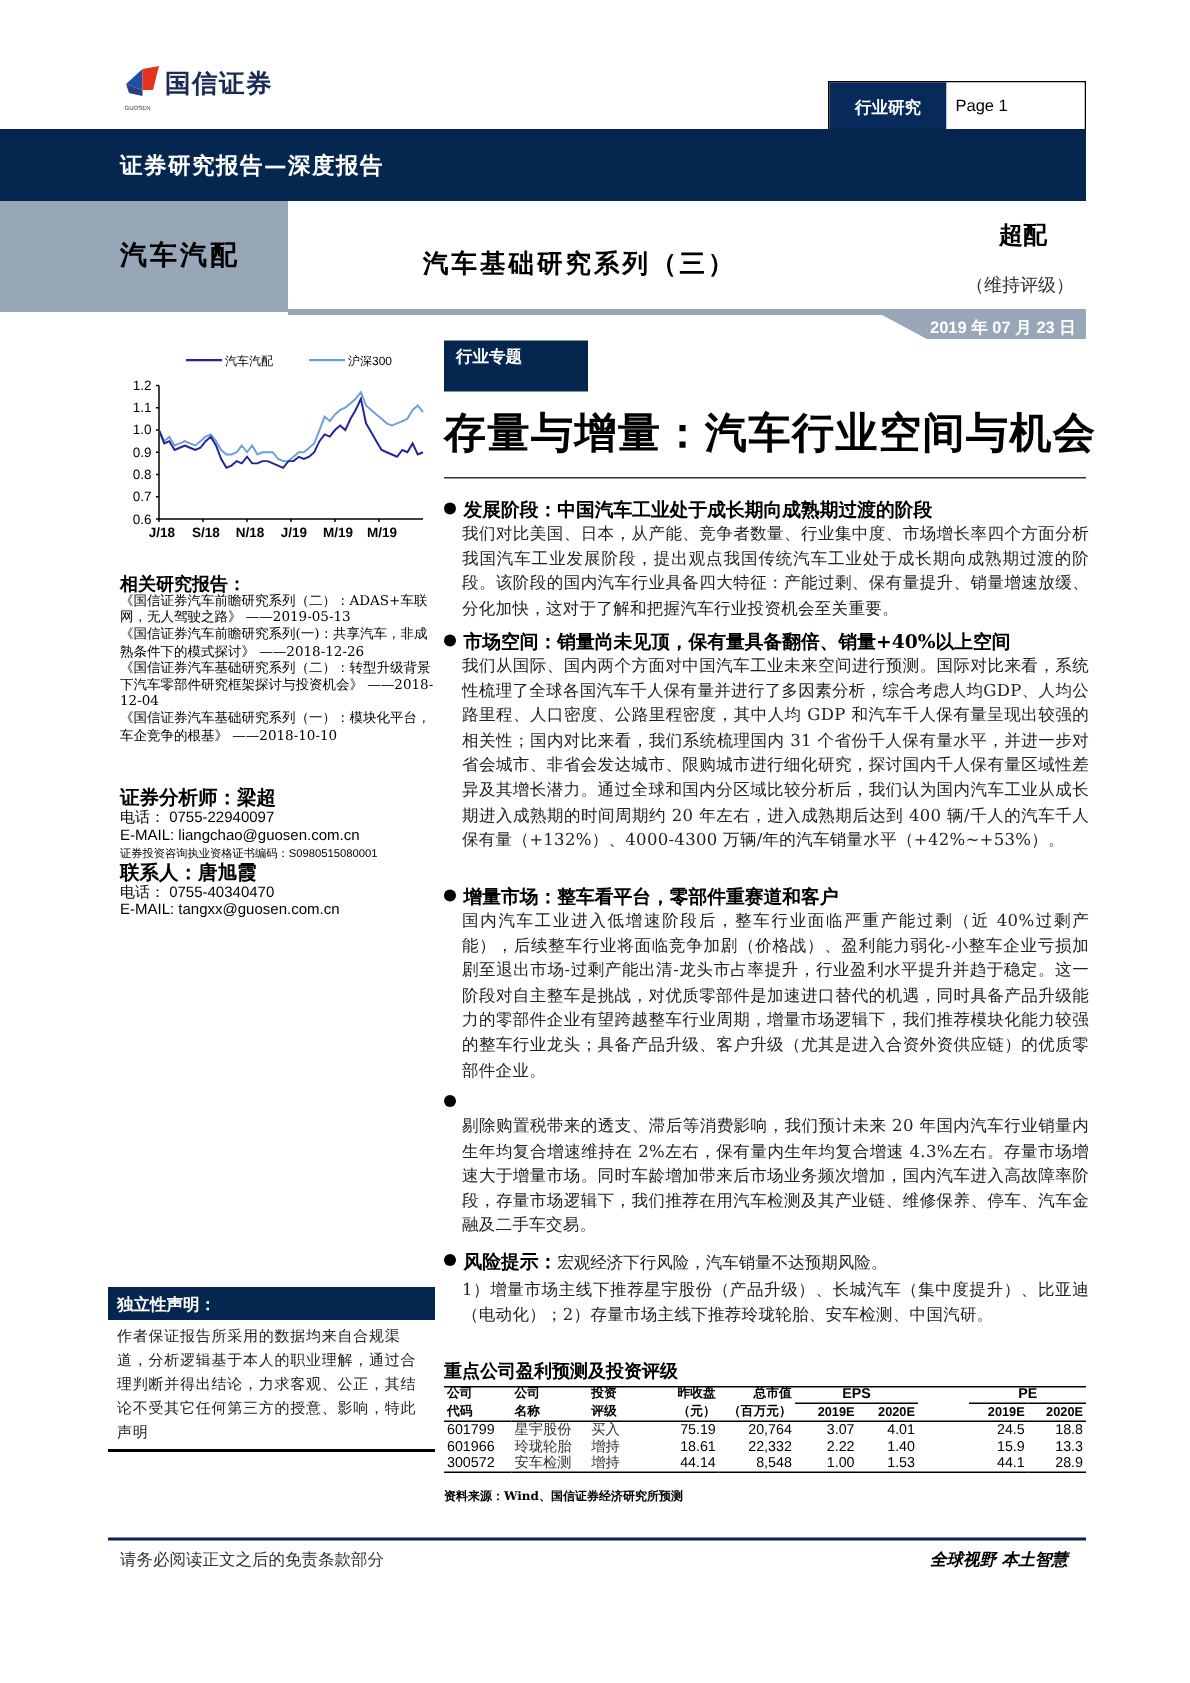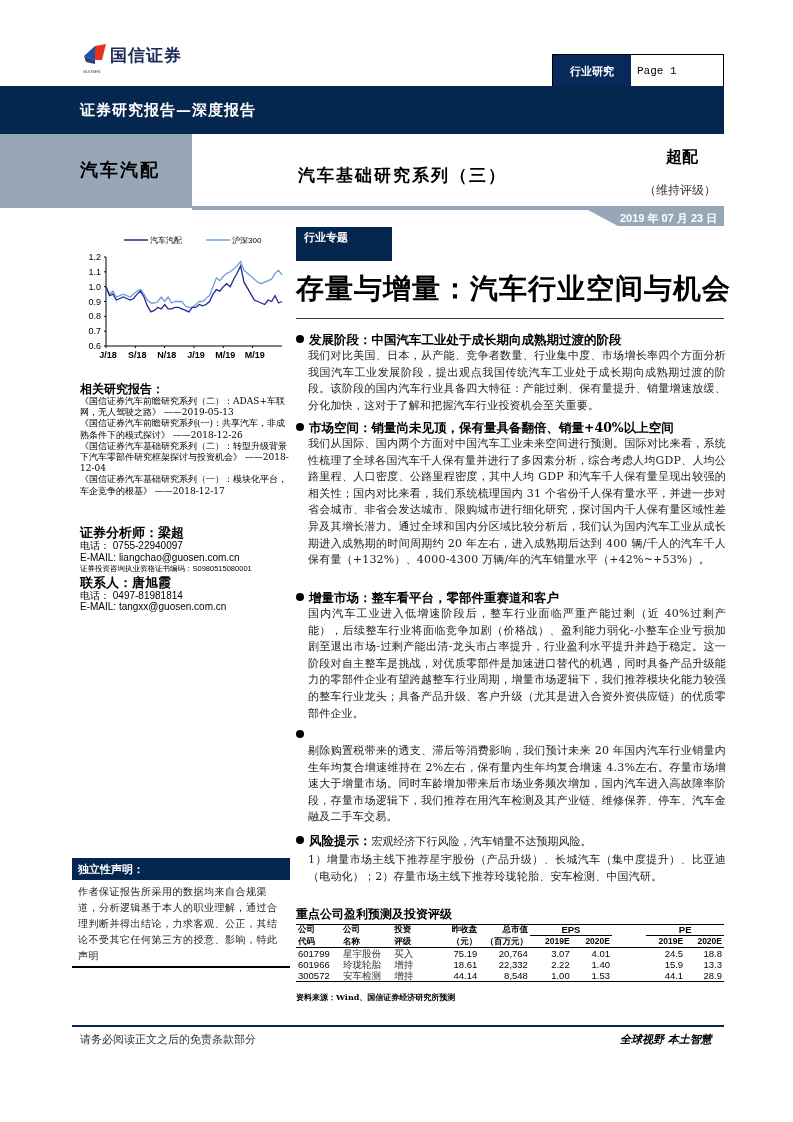--- a/index.html
+++ b/index.html
@@ -8,30 +8,30 @@
   .abs { position: absolute; }
 
   
   .logo { left: 82px; top: 42px; width: 120px; height: 34px; }
   .logo-mark { position: absolute; left: 0; top: 0; width: 26px; height: 24px; }
   .logo-text { position: absolute; left: 28px; top: 2px; font-size: 17px; font-weight: bold; color: #1a2a55; letter-spacing: 1px; font-family: "DejaVu Sans", sans-serif; }
   .logo-sub { position: absolute; left: 1px; top: 27px; font-size: 4px; color: #333; font-family: "Liberation Sans", sans-serif; }
 
   .hdr-tag { left: 552px; top: 54px; width: 172px; height: 34px; border: 1px solid #000; display: flex; }
   .hdr-tag .t1 { width: 78px; background: #072a5a; color: #fff; font-size: 11px; font-weight: bold; display: flex; align-items: center; justify-content: center; font-family: "DejaVu Sans", sans-serif; }
-  .hdr-tag .t2 { flex: 1; background: #fff; color: #000; font-size: 11px; display: flex; align-items: center; padding-left: 6px; font-family: Liberation Mono, monospace; }
+  .hdr-tag .t2 { flex: 1; background: #fff; color: #000; font-size: 11px; display: flex; align-items: center; padding-left: 6px; font-family: Liberation Sans, sans-serif; }
 
   .band { left: 0; top: 86px; width: 724px; height: 48px; background: #05264f; }
   .band-text { left: 80px; top: 101px; color: #fff; font-size: 15px; font-weight: bold; letter-spacing: 1px; }
 
   .grey-left { left: 0; top: 134px; width: 192px; height: 74px; background: #98a7b7; }
   .grey-left-text { left: 80px; top: 158px; font-size: 18px; font-weight: bold; letter-spacing: 2px; }
   .white-box { left: 192px; top: 134px; width: 532px; height: 72px; background: #fff; }
   .grey-strip { left: 192px; top: 206px; width: 532px; height: 4px; background: #98a7b7; }
-  .series-title { left: 298px; top: 164px; font-size: 17px; font-weight: bold; letter-spacing: 2px; }
+  .series-title { left: 282px; top: 164px; font-size: 17px; font-weight: bold; letter-spacing: 2px; }
   .rating { left: 666px; top: 147px; font-size: 16px; font-weight: bold; }
   .rating-sub { left: 644px; top: 182px; font-size: 12px; color: #333; }
   .date-tab { left: 588px; top: 210px; width: 136px; height: 16px; background: #98a7b7; clip-path: polygon(0 0, 100% 0, 100% 100%, 22% 100%); }
   .date-text { left: 620px; top: 211px; font-size: 11px; color: #fff; font-weight: bold; font-family: "Liberation Sans", sans-serif; }
 
   
   .chart { left: 78px; top: 230px; width: 210px; height: 135px; }
   .chart svg text { font-family: "Liberation Sans", sans-serif; }
 
   
@@ -141,30 +141,30 @@
       <line x1="128" y1="10" x2="152" y2="10" stroke="#6f9fd8" stroke-width="1.5"></line>
       <text x="154" y="13" font-size="8" fill="#000">沪深300</text>
     </svg>
 </div>
 
 <div class="abs rel-title">相关研究报告：</div>
 <div class="abs rel-list">
   <p>《国信证券汽车前瞻研究系列（二）：ADAS+车联网，无人驾驶之路》 ——2019-05-13</p>
   <p>《国信证券汽车前瞻研究系列(一)：共享汽车，非成熟条件下的模式探讨》 ——2018-12-26</p>
   <p>《国信证券汽车基础研究系列（二）：转型升级背景下汽车零部件研究框架探讨与投资机会》 ——2018-12-04</p>
-  <p>《国信证券汽车基础研究系列（一）：模块化平台，车企竞争的根基》 ——2018-12-17</p>
+  <p>《国信证券汽车基础研究系列（一）：模块化平台，车企竞争的根基》 ——2018-10-10</p>
 </div>
 
 <div class="abs contacts">
   <div class="nm">证券分析师：梁超</div>
   <div>电话：  0755-22940097</div>
   <div>E-MAIL:   liangchao@guosen.com.cn</div>
   <div class="small">证券投资咨询执业资格证书编码：S0980515080001</div>
   <div class="nm">联系人：唐旭霞</div>
-  <div>电话：  0497-81981814</div>
+  <div>电话：  0755-40340470</div>
   <div>E-MAIL:   tangxx@guosen.com.cn</div>
 </div>
 
 <div class="abs indep-head">独立性声明：</div>
 <div class="abs indep-body">作者保证报告所采用的数据均来自合规渠道，分析逻辑基于本人的职业理解，通过合理判断并得出结论，力求客观、公正，其结论不受其它任何第三方的授意、影响，特此声明</div>
 <div class="abs indep-rule"></div>
 
 <div class="abs topic-tag">行业专题</div>
 <div class="abs main-title">存量与增量：汽车行业空间与机会</div>
 <div class="abs main-rule"></div>

